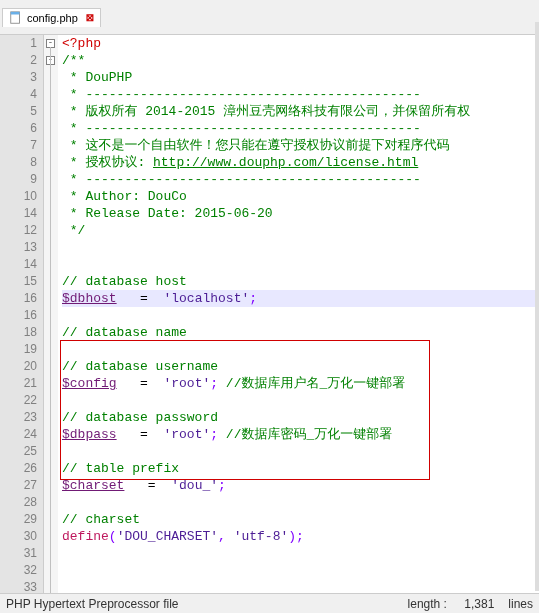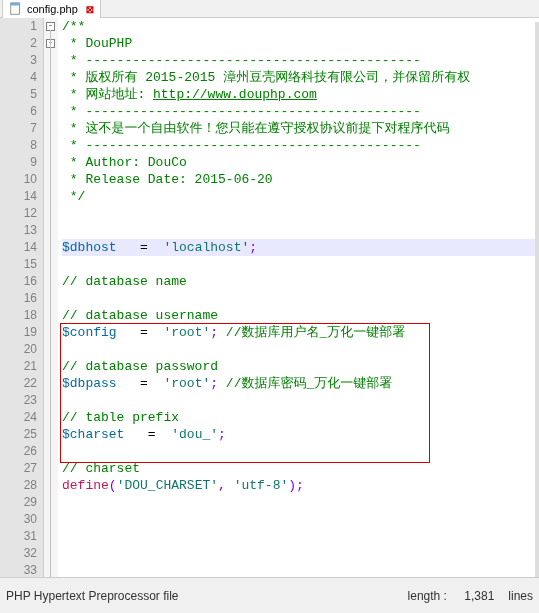--- a/index.html
+++ b/index.html
@@ -1,38 +1,38 @@
 <!DOCTYPE html>
 <html><head>
 <meta charset="utf-8">
 <style>
 * { margin: 0; padding: 0; box-sizing: border-box; }
 body { font-family: "Courier New", monospace; font-size: 13px; background: #fff; width: 539px; height: 613px; overflow: hidden; position: relative; }
-.tab-bar { height: 18px; background: #f0f0f0; border-bottom: 1px solid #ccc; display: flex; align-items: center; padding-left: 2px; }
+.tab-bar { height: 35px; background: #f0f0f0; border-bottom: 1px solid #ccc; display: flex; align-items: center; padding-left: 2px; }
 .tab { display: flex; align-items: center; gap: 4px; background: #fff; border: 1px solid #ccc; border-bottom: none; padding: 2px 6px; font-family: Arial, sans-serif; font-size: 11px; }
 .tab svg { width: 14px; height: 14px; }
 .close-x { color: #c00; font-weight: bold; margin-left: 4px; font-size: 10px; }
 .editor-area { display: flex; height: 566px; position: relative; }
 .gutter { width: 44px; background: #e4e4e4; border-right: 1px solid #ccc; text-align: right; padding-right: 6px; color: #808080; font-family: Arial, sans-serif; font-size: 12px; }
 .gutter div { height: 17px; line-height: 17px; }
 .fold-col { width: 14px; background: #f5f5f5; position: relative; }
 .fold-box { position: absolute; left: 2px; width: 9px; height: 9px; border: 1px solid #808080; background: #fff; font-size: 9px; line-height: 7px; text-align: center; color: #555; }
 .fold-line { position: absolute; left: 6px; width: 1px; background: #c0c0c0; }
 .code-area { flex: 1; position: relative; padding-left: 4px; overflow: hidden; }
 .code-line { height: 17px; line-height: 17px; white-space: pre; }
 .line-hl { background: #e8e8ff; }
 .c-tag { color: #d00000; }
 .c-kw { color: #be185d; }
 .c-cmt { color: #008000; }
-.c-str { color: #0f766e; }
-.c-var { color: #0369a1; }
+.c-str { color: #4c1d95; }
+.c-var { color: #701a75; text-decoration: underline; }
 .c-op { color: #8000ff; }
 .c-link { color: #008000; text-decoration: underline; }
 .red-box { position: absolute; border: 1px solid #d00000; }
-.statusbar { position: absolute; bottom: 0; left: 0; right: 0; height: 36px; background: #f0f0f0; border-top: 1px solid #ccc; display: flex; align-items: center; font-family: Arial, sans-serif; font-size: 12px; color: #333; padding: 0 6px; }
+.statusbar { position: absolute; bottom: 0; left: 0; right: 0; height: 20px; background: #f0f0f0; border-top: 1px solid #ccc; display: flex; align-items: center; font-family: Arial, sans-serif; font-size: 12px; color: #333; padding: 0 6px; }
 .statusbar .spacer { flex: 1; }
 .statusbar span { margin-left: 14px; }
 .right-edge { position: absolute; right: 0; top: 22px; bottom: 22px; width: 4px; background: #ddd; }
 </style>
 </head>
 <body>
 
 <div class="tab-bar">
   <div class="tab">
     <svg viewBox="0 0 16 16">
@@ -79,33 +79,35 @@
       <div>31</div>
       <div>32</div>
       <div>33</div>
   </div>
   <div class="fold-col">
     <div class="fold-box" style="top:4px">-</div>
     <div class="fold-box" style="top:21px">-</div>
     <div class="fold-line" style="top:12px;height:548px"></div>
   </div>
   <div class="code-area">
+    <div class="code-line"><span class="c-tag">&lt;?php</span></div>
     <div class="code-line"><span class="c-cmt">/**</span></div>
     <div class="code-line"><span class="c-cmt"> * DouPHP</span></div>
     <div class="code-line"><span class="c-cmt"> * -------------------------------------------</span></div>
-    <div class="code-line"><span class="c-cmt"> * 版权所有 2015-2015 漳州豆壳网络科技有限公司，并保留所有权</span></div>
-    <div class="code-line"><span class="c-cmt"> * 网站地址: </span><span class="c-link">http://www.douphp.com</span></div>
+    <div class="code-line"><span class="c-cmt"> * 版权所有 2014-2015 漳州豆壳网络科技有限公司，并保留所有权</span></div>
     <div class="code-line"><span class="c-cmt"> * -------------------------------------------</span></div>
     <div class="code-line"><span class="c-cmt"> * 这不是一个自由软件！您只能在遵守授权协议前提下对程序代码</span></div>
+    <div class="code-line"><span class="c-cmt"> * 授权协议: </span><span class="c-link">http://www.douphp.com/license.html</span></div>
     <div class="code-line"><span class="c-cmt"> * -------------------------------------------</span></div>
     <div class="code-line"><span class="c-cmt"> * Author: DouCo</span></div>
     <div class="code-line"><span class="c-cmt"> * Release Date: 2015-06-20</span></div>
     <div class="code-line"><span class="c-cmt"> */</span></div>
     <div class="code-line"></div>
     <div class="code-line"></div>
+    <div class="code-line"><span class="c-cmt">// database host</span></div>
     <div class="code-line line-hl"><span class="c-var">$dbhost</span><span>   =  </span><span class="c-str">'localhost'</span><span class="c-op">;</span></div>
     <div class="code-line"></div>
     <div class="code-line"><span class="c-cmt">// database name</span></div>
     <div class="code-line"></div>
     <div class="code-line"><span class="c-cmt">// database username</span></div>
     <div class="code-line"><span class="c-var">$config</span><span>   =  </span><span class="c-str">'root'</span><span class="c-op">;</span> <span class="c-cmt">//数据库用户名_万化一键部署</span></div>
     <div class="code-line"></div>
     <div class="code-line"><span class="c-cmt">// database password</span></div>
     <div class="code-line"><span class="c-var">$dbpass</span><span>   =  </span><span class="c-str">'root'</span><span class="c-op">;</span> <span class="c-cmt">//数据库密码_万化一键部署</span></div>
     <div class="code-line"></div>

